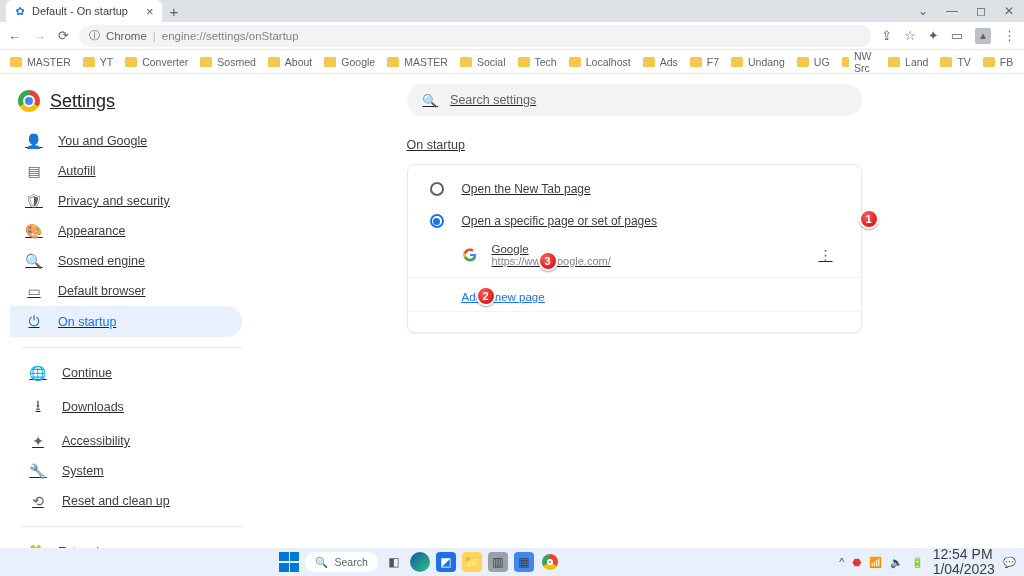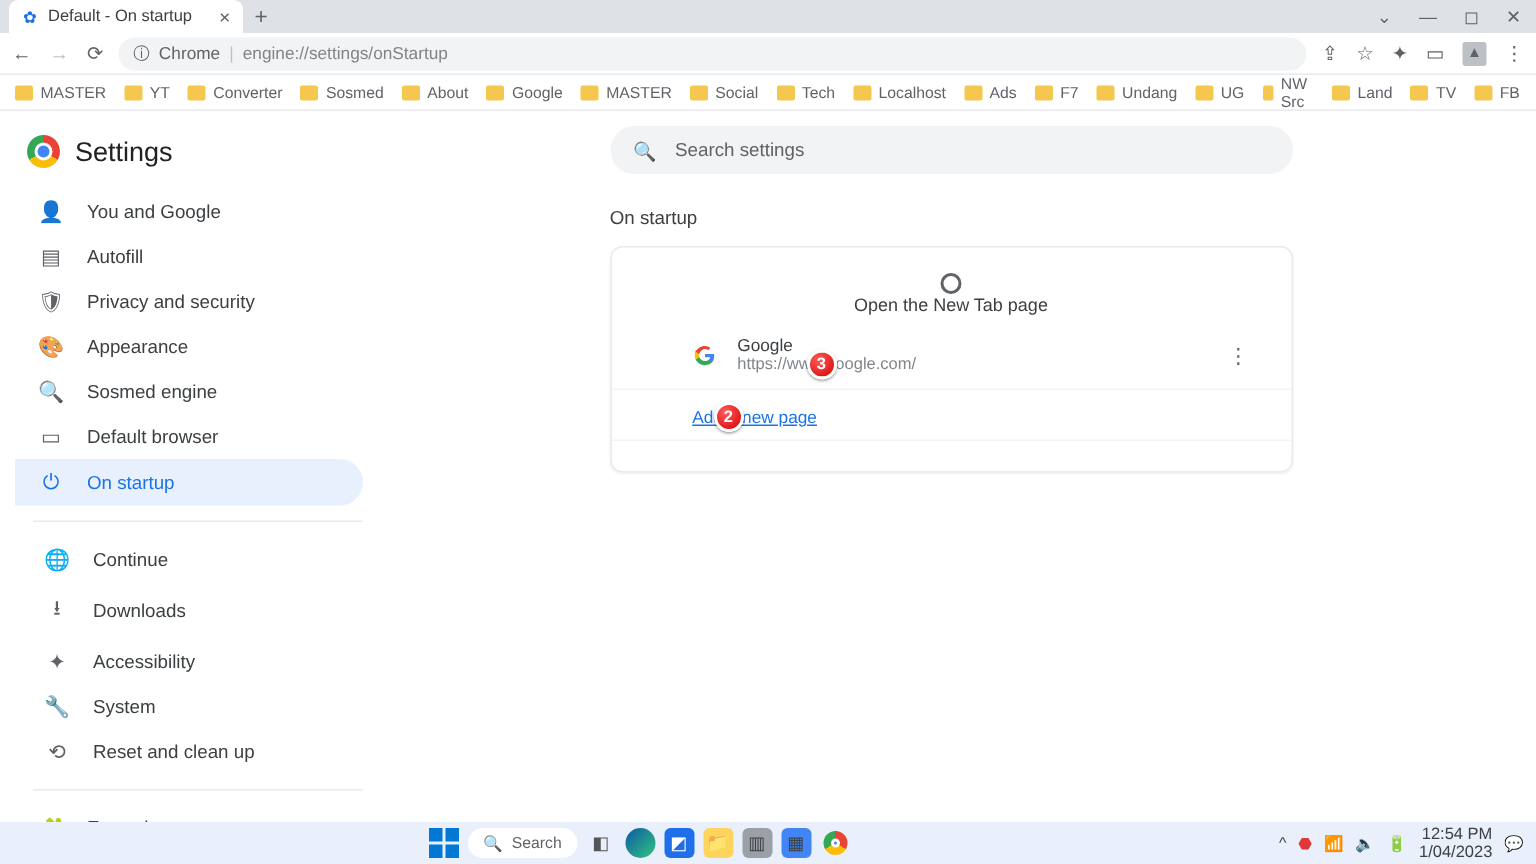--- a/index.html
+++ b/index.html
@@ -26,42 +26,42 @@
 .omnibox .path { color: #808589; }
 .right-icons { display: flex; gap: 12px; color: #5f6368; font-size: 13px; align-items: center; }
 .avatar-btn { width: 16px; height: 16px; background: #bdc1c6; border-radius: 2px; display: flex; align-items: center; justify-content: center; font-size: 10px; }
 
 
 .bookmarks { height: 24px; background: #fff; display: flex; align-items: center; padding: 0 10px; gap: 12px; border-bottom: 1px solid #e8eaed; font-size: 10.5px; color: #5f6368; }
 .bookmark { display: flex; align-items: center; gap: 5px; }
 .bookmark .folder-icon { width: 12px; height: 10px; background: #f5c74f; border-radius: 1.5px; }
 
 
-.main { display: flex; height: calc(576px - 22px - 28px - 24px - 28px); }
+.main { display: flex; height: calc(576px - 22px - 28px - 24px - 28px); text-decoration: underline; }
 
 
 .sidebar { width: 250px; padding: 10px 8px 0 10px; }
 .brand { display: flex; align-items: center; gap: 10px; padding: 6px 8px 14px; }
 .chrome-logo { width: 22px; height: 22px; border-radius: 50%; background: conic-gradient(#ea4335 0 120deg, #fbbc05 120deg 240deg, #34a853 240deg 360deg); position: relative; }
 .chrome-logo::after { content: ""; position: absolute; inset: 5px; background: #4285f4; border: 2px solid #fff; border-radius: 50%; }
 .brand-title { font-size: 18px; font-weight: 500; }
 .nav-item { display: flex; align-items: center; gap: 16px; padding: 7px 16px; font-size: 12.5px; color: #3c4043; border-radius: 0 18px 18px 0; }
 .nav-item.active { background: #e8f0fe; color: #1a73e8; }
 .nav-item .nav-ico { width: 16px; display: flex; justify-content: center; font-size: 14px; color: #5f6368; }
 .nav-item.active .nav-ico { color: #1a73e8; }
 .nav-sep { border: none; border-top: 1px solid #e8eaed; margin: 10px 0 10px 12px; }
 .nav-advanced { padding-left: 4px; }
 
 
 .content { flex: 1; padding: 10px 30px 0 24px; display: flex; flex-direction: column; align-items: center; }
 .search-wrap { width: 455px; }
 .search-box { background: #f1f3f4; border-radius: 18px; height: 32px; display: flex; align-items: center; padding: 0 16px; gap: 12px; color: #5f6368; font-size: 12.5px; }
 .section-title { width: 455px; font-size: 12.5px; color: #3c4043; margin: 22px 0 12px 0; }
 .card { width: 455px; background: #fff; border: 1px solid #e8eaed; border-radius: 8px; padding: 8px 0 16px; box-shadow: 0 1px 2px rgba(60,64,67,.08); }
-.radio-row { display: flex; align-items: center; gap: 0; padding: 9px 22px; font-size: 12px; color: #3c4043; position: relative; flex-direction: column; }
+.radio-row { display: flex; align-items: center; gap: 18px; padding: 9px 22px; font-size: 12px; color: #3c4043; position: relative; }
 .radio { width: 14px; height: 14px; border: 2px solid #5f6368; border-radius: 50%; flex-shrink: 0; }
 .radio.checked { border-color: #1a73e8; display: flex; align-items: center; justify-content: center; }
 .radio.checked::after { content: ""; width: 7px; height: 7px; background: #1a73e8; border-radius: 50%; }
 .page-entry { display: flex; align-items: center; padding: 6px 22px 10px 54px; gap: 14px; position: relative; border-bottom: 1px solid #f1f3f4; margin: 0 0 6px 0; }
 .page-favicon { width: 16px; height: 16px; display: flex; align-items: center; justify-content: center; }
 .page-text .pg-title { font-size: 11.5px; color: #3c4043; }
 .page-text .pg-url { font-size: 11px; color: #80868b; }
 .page-more { margin-left: auto; margin-right: 6px; font-size: 14px; color: #5f6368; }
 .link-row { padding: 7px 22px 2px 54px; font-size: 11.5px; position: relative; }
 .link-row a { color: #1a73e8; text-decoration: underline; }
@@ -69,21 +69,21 @@
 
 
 .badge { position: absolute; width: 20px; height: 20px; background: radial-gradient(circle at 35% 30%, #ff5b5b, #d40000); border: 2px solid #fff; border-radius: 50%; color: #fff; font-size: 11px; font-weight: 700; display: flex; align-items: center; justify-content: center; box-shadow: 0 1px 2px rgba(0,0,0,.4); }
 
 
 .taskbar { position: absolute; bottom: 0; left: 0; right: 0; height: 28px; background: #eaf0fb; display: flex; align-items: center; padding: 0 8px; gap: 8px; font-size: 10.5px; color: #3c4043; }
 .tb-center { flex: 1; display: flex; justify-content: center; align-items: center; gap: 6px; }
 .tb-search { background: #fff; border-radius: 14px; height: 20px; display: flex; align-items: center; padding: 0 10px; gap: 6px; font-size: 10.5px; color: #5f6368; }
 .tb-icon { width: 20px; height: 20px; border-radius: 4px; display: flex; align-items: center; justify-content: center; font-size: 12px; }
 .tb-right { display: flex; align-items: center; gap: 8px; }
-.tb-clock { text-align: right; font-size: 11px; line-height: 1.1; }
+.tb-clock { text-align: left; font-size: 14px; line-height: 1.1; }
 .win-start { width: 20px; height: 20px; display: grid; grid-template-columns: 1fr 1fr; grid-template-rows: 1fr 1fr; gap: 1.5px; }
 .win-start div { background: #0078d4; }
 .google-g { width: 14px; height: 14px; }
 </style>
 </head>
 <body>
 
 <div class="titlebar">
   <div class="tab">
     <span class="favicon">✿</span>
@@ -275,20 +275,25 @@
       <div class="search-box">
         <span>🔍</span>
         <span>Search settings</span>
       </div>
     </div>
     <div class="section-title">On startup</div>
     <div class="card">
       <div class="radio-row">
         <span class="radio"></span>
         <span>Open the New Tab page</span>
+      </div>
+      <div class="radio-row">
+        <span class="radio checked"></span>
+        <span>Open a specific page or set of pages</span>
+        <span class="badge" style="right:-18px; top:4px;">1</span>
       </div>
       <div class="page-entry">
         <span class="page-favicon">
           <svg class="google-g" viewBox="0 0 48 48">
               <path fill="#4285F4" d="M45 24.5c0-1.6-.1-2.8-.4-4H24v7.3h11.9c-.2 2-1.5 5-5 7l7.7 6C43.6 36.6 45 31 45 24.5z"></path>
               <path fill="#34A853" d="M24 46c6.5 0 11.9-2.1 15.8-5.8l-7.7-6c-2 1.4-4.8 2.4-8.1 2.4-6.2 0-11.5-4.1-13.4-9.8l-7.9 6.1C6.6 40.6 14.6 46 24 46z"></path>
               <path fill="#FBBC05" d="M10.6 26.8c-.5-1.4-.8-3-.8-4.8s.3-3.4.8-4.8l-7.9-6.1C1 14.8 0 18.7 0 22s1 7.2 2.7 10.9l7.9-6.1z"></path>
               <path fill="#EA4335" d="M24 9.4c3.5 0 5.9 1.5 7.2 2.8l5.3-5.2C33 3.5 28.5 2 24 2 14.6 2 6.6 7.4 2.7 15.1l7.9 6.1C12.5 15.5 17.8 9.4 24 9.4z"></path>
             </svg>
         </span>

